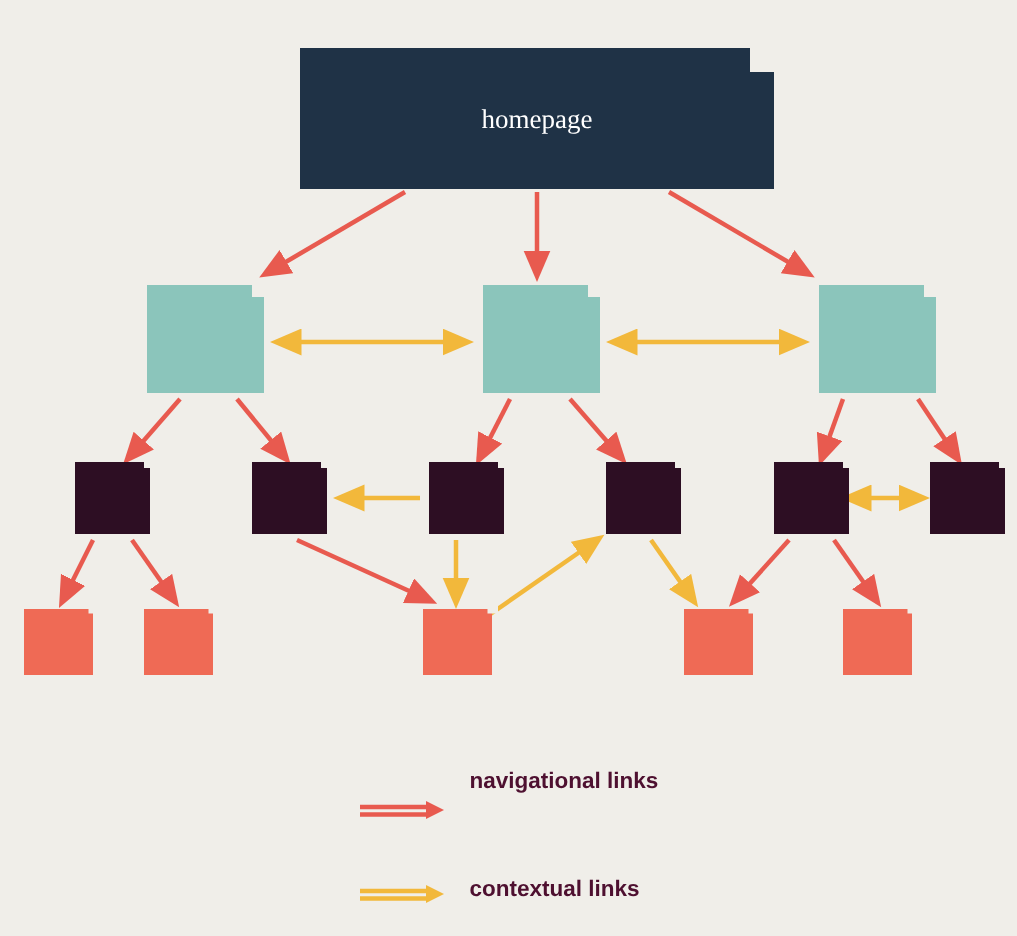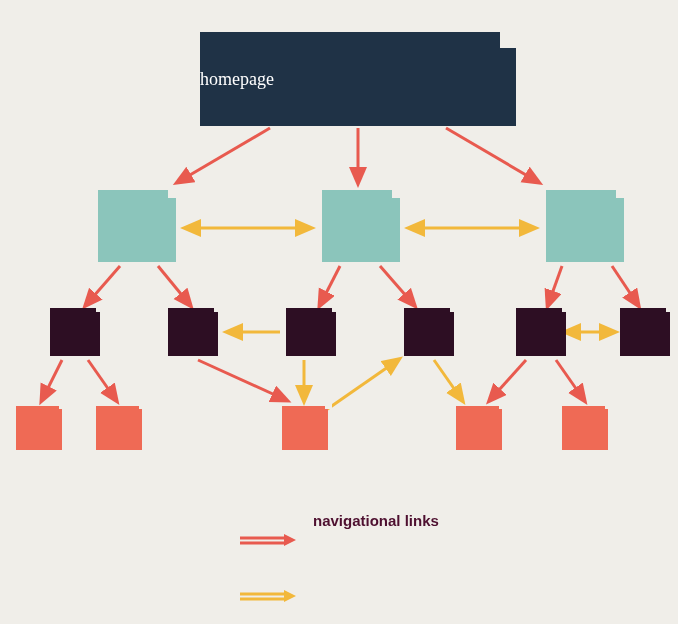--- a/index.html
+++ b/index.html
@@ -1,19 +1,19 @@
 <!DOCTYPE html>
 <html><head>
 <meta charset="utf-8">
 <style>
   body{margin:0;background:#f0eee9;font-family:Georgia,serif;}
   .canvas{position:relative;width:678px;height:624px;}
   svg{position:absolute;inset:0;}
   .node{position:absolute;}
-  .home{background:#1f3246;color:#fff;display:flex;align-items:center;font-size:18px;}
+  .home{background:#1f3246;color:#fff;display:flex;align-items:center;justify-content:center;font-size:18px;}
   .teal{background:#8bc5bb;}
   .dark{background:#2d0e23;}
   .coral{background:#ef6a55;}
   .ear{position:absolute;top:-4px;right:-4px;background:inherit;}
   .legend{position:absolute;left:235px;font-size:15px;color:#4e1030;font-weight:600;display:flex;align-items:center;gap:14px;font-family:Arial,Helvetica,sans-serif;}
 </style>
 </head>
 <body>
 
 <div class="canvas">
@@ -114,14 +114,18 @@
       <div class="ear" style="width:7px;height:7px;background:#f0eee9;"></div>
     </div>
   <div class="node coral" style="left:562px;top:406px;width:46px;height:44px;">
       <div class="ear" style="width:7px;height:7px;background:#f0eee9;"></div>
     </div>
 
   <div class="legend" style="top:512px;">
     <span style="width:64px;"></span>
     <span>navigational links</span>
   </div>
+  <div class="legend" style="top:584px;">
+    <span style="width:64px;"></span>
+    <span>contextual links</span>
+  </div>
 
 </div>
 
 </body></html>

